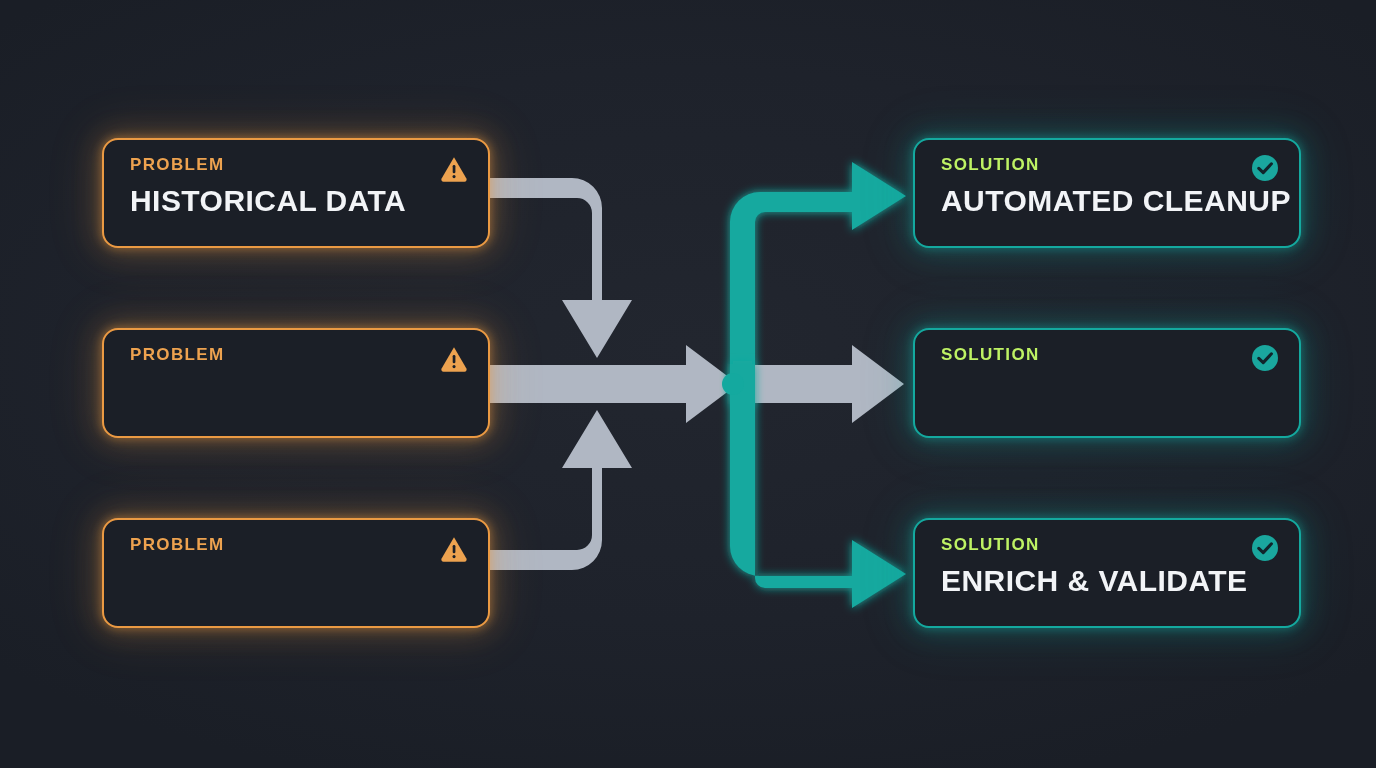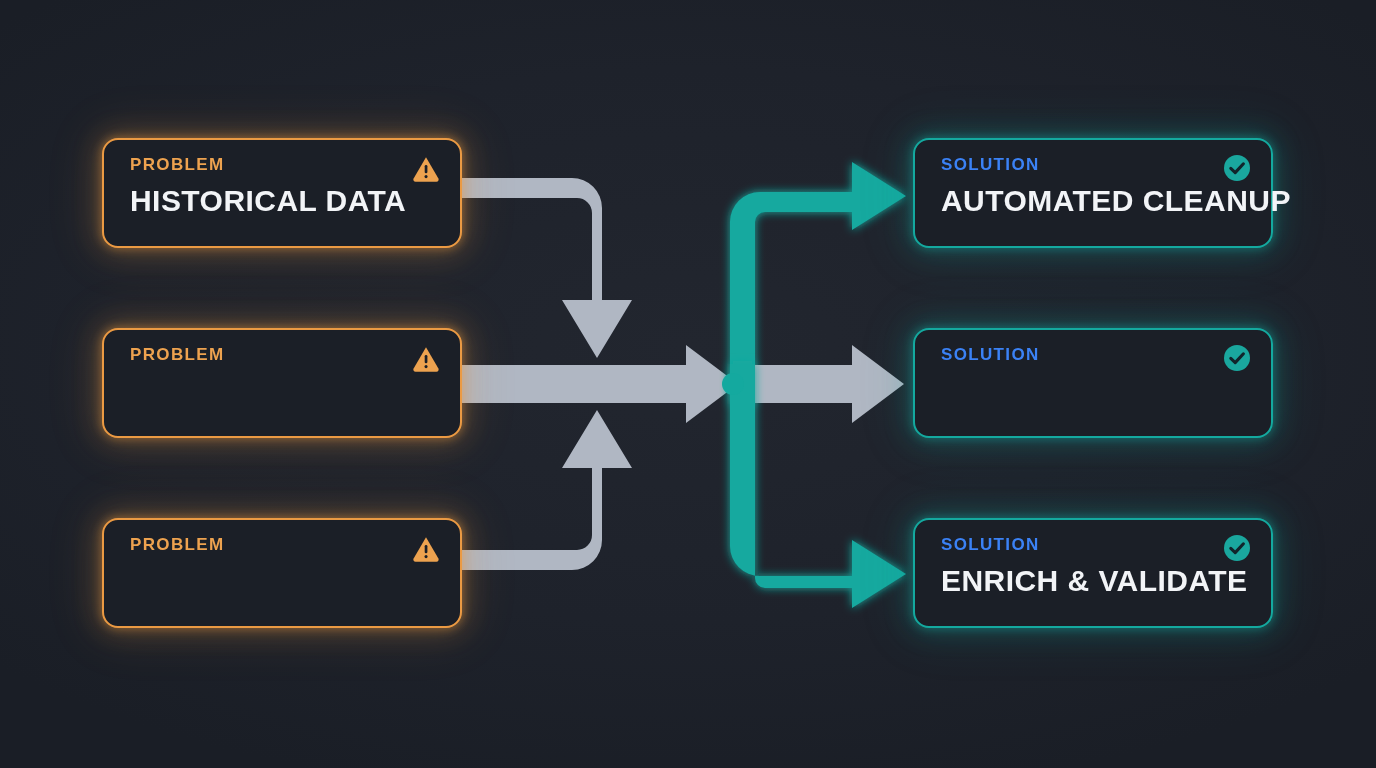--- a/index.html
+++ b/index.html
@@ -28,21 +28,21 @@
     position: absolute;
     inset: 0;
     width: 1376px;
     height: 768px;
   }
 
   
   .card {
     position: absolute;
     box-sizing: border-box;
-    width: 360px;
+    width: 388px;
     height: 110px;
     border-radius: 16px;
     background: #1b1f27;
     padding: 16px 22px 0 26px;
   }
   .card.problem {
     left: 102px;
     border: 2.5px solid #eb9a43;
     box-shadow:
       0 0 10px 1px rgba(235,154,67,0.42),
@@ -62,21 +62,21 @@
   .row3 { top: 518px; }
 
   .kicker {
     font-size: 17px;
     font-weight: bold;
     letter-spacing: 1.35px;
     line-height: 1;
     margin: 0;
   }
   .problem .kicker { color: #eda24f; }
-  .solution .kicker { color: #3b82f6; }
+  .solution .kicker { color: #bef264; }
 
   .headline {
     margin: 12px 0 0 0;
     font-size: 30px;
     font-weight: bold;
     letter-spacing: 0.45px;
     line-height: 1.05;
     color: #f2f4f7;
     white-space: nowrap;
   }

